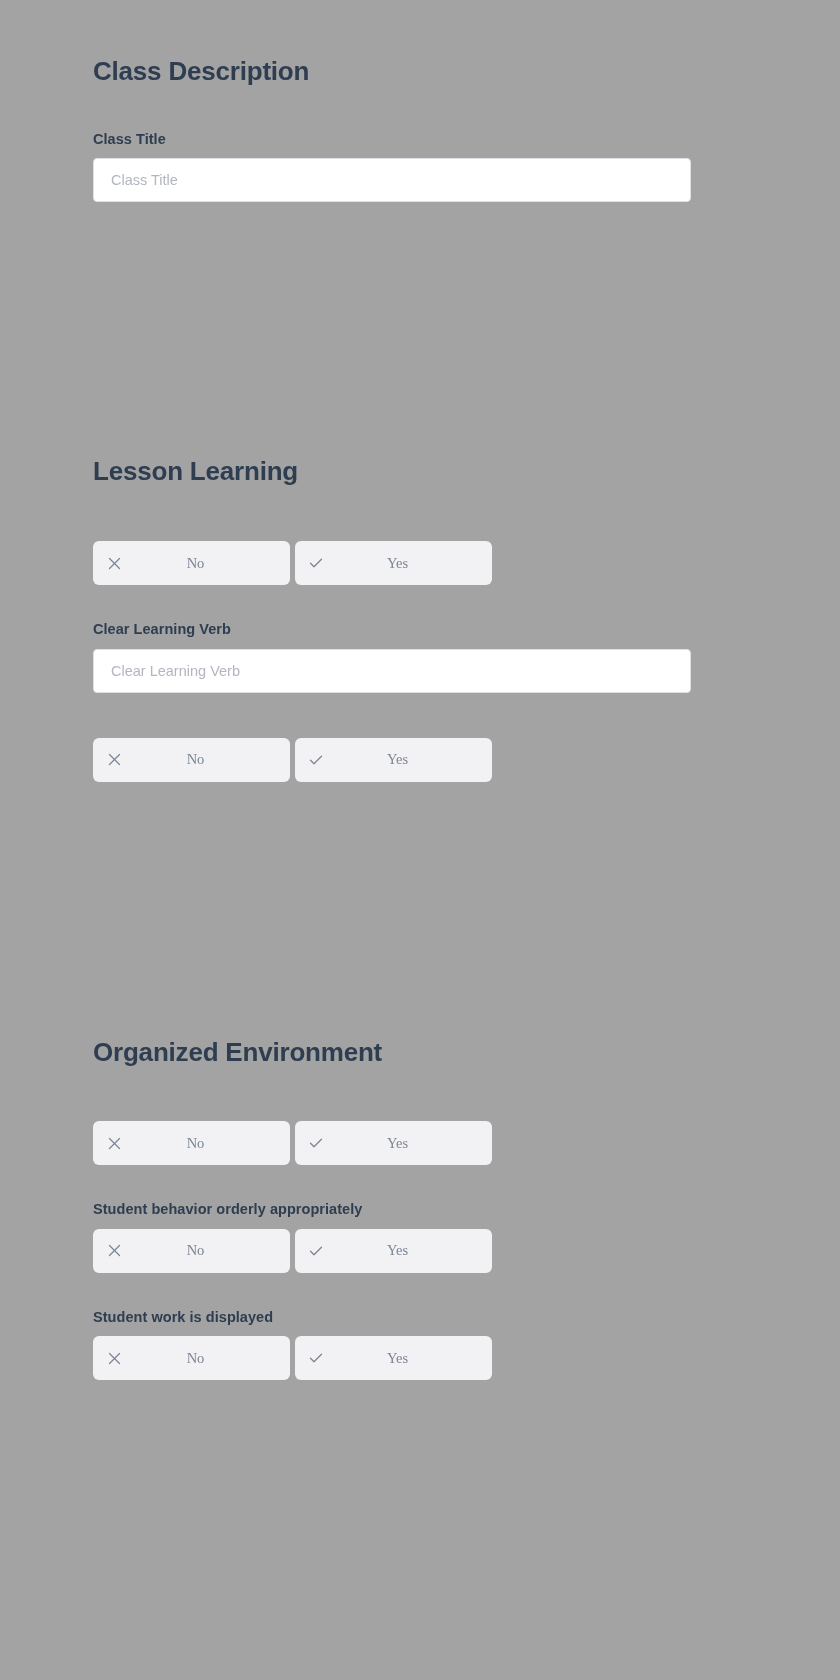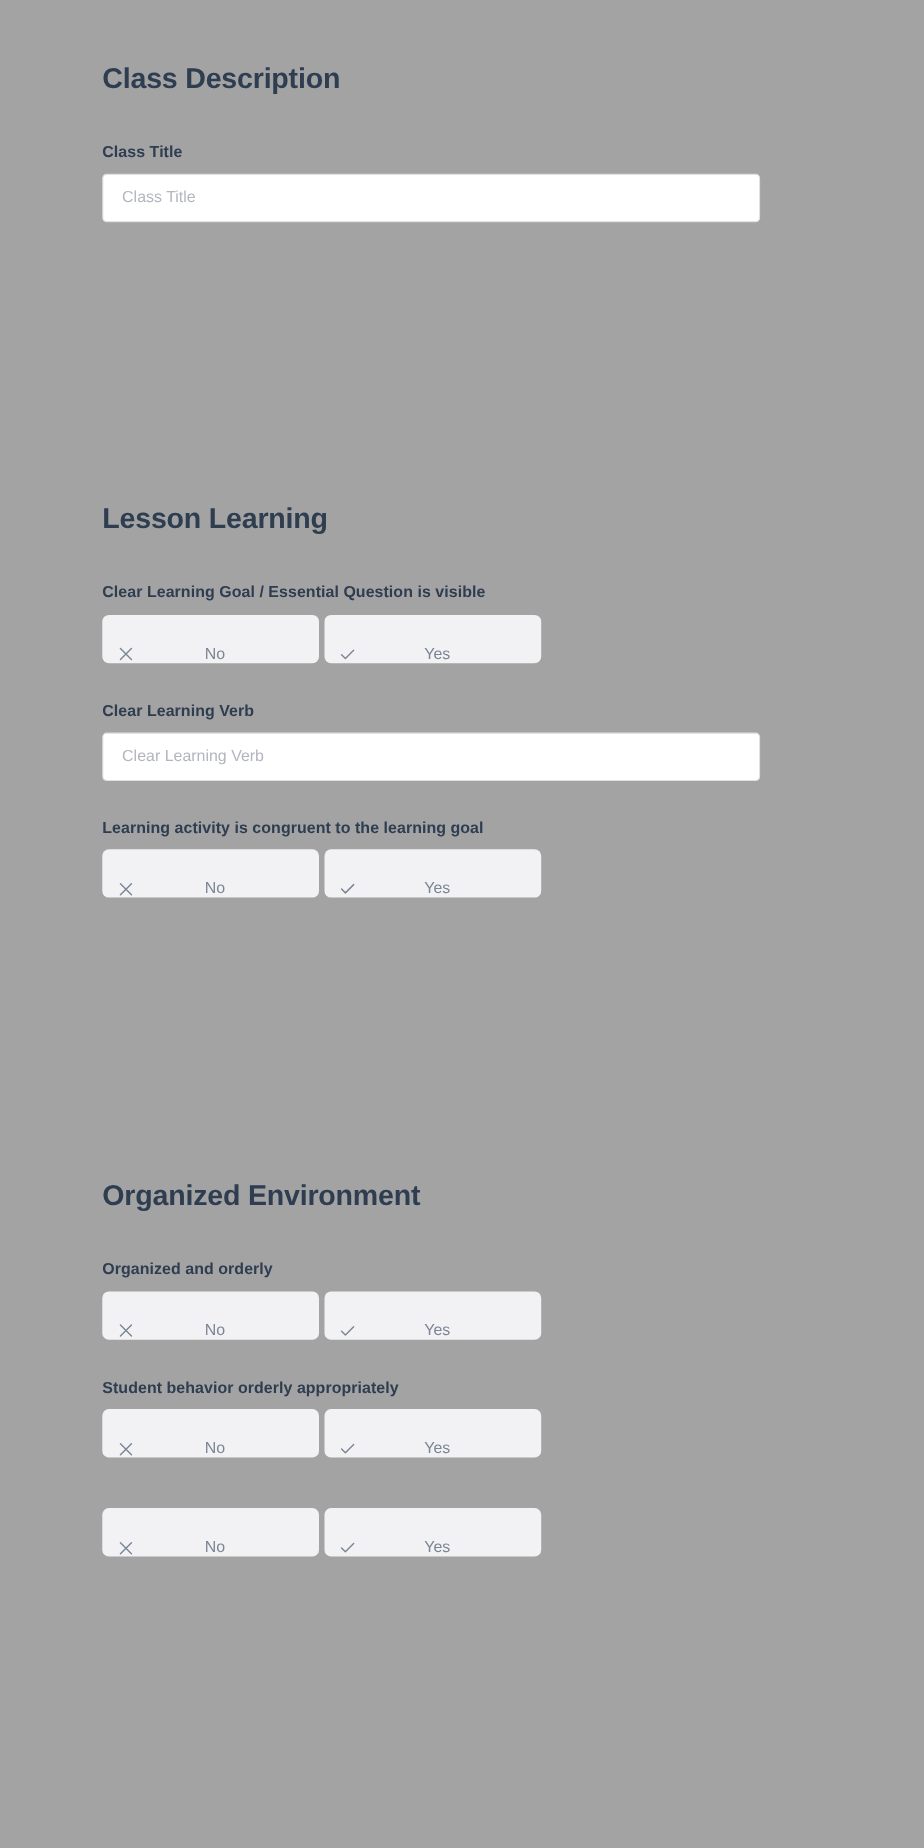--- a/index.html
+++ b/index.html
@@ -63,28 +63,28 @@
 
   
   .toggle-group {
     display: flex;
     gap: 5px;
     width: 399px;
   }
   .toggle-btn {
     position: relative;
     display: flex;
-    align-items: flex-end;
+    align-items: center;
     width: 197px;
     height: 44px;
     background: #f2f2f4;
     border: none;
     border-radius: 6px;
     cursor: pointer;
-    font-family: Liberation Sans, sans-serif;
+    font-family: Liberation Serif, serif;
   }
   .toggle-icon {
     position: absolute;
     left: 13px;
     display: flex;
     align-items: center;
     justify-content: center;
     width: 16px;
     height: 16px;
     color: #7c8595;
@@ -120,21 +120,20 @@
         <input class="text-input" type="text" placeholder="Class Title" style="">
       </div>
     </div>
 
     <div class="section" style="padding-top:255px;">
       <div class="section-title">Lesson Learning</div>
 
       <div class="gap-title-to-field" style="height:44px;"></div>
 
       <div>
-        <div class="field-label">Clear Learning Goal / Essential Question is visible</div>
         <div class="gap-label-to-ctrl"></div>
         <div class="toggle-group">
           <button class="toggle-btn">
             <span class="toggle-icon">
               <svg width="13" height="13" viewBox="0 0 13 13" fill="none" stroke="currentColor" stroke-width="1.3" stroke-linecap="round">
                 <line x1="1.5" y1="1.5" x2="11.5" y2="11.5"></line>
                 <line x1="11.5" y1="1.5" x2="1.5" y2="11.5"></line>
               </svg>
             </span>
             <span class="toggle-label">No</span>
@@ -154,21 +153,20 @@
 
       <div>
         <div class="field-label">Clear Learning Verb</div>
         <div class="gap-label-to-ctrl"></div>
         <input class="text-input" type="text" placeholder="Clear Learning Verb" style="">
       </div>
 
       <div class="gap-between-fields" style="height:35px;"></div>
 
       <div>
-        <div class="field-label">Learning activity is congruent to the learning goal</div>
         <div class="gap-label-to-ctrl"></div>
         <div class="toggle-group">
           <button class="toggle-btn">
             <span class="toggle-icon">
               <svg width="13" height="13" viewBox="0 0 13 13" fill="none" stroke="currentColor" stroke-width="1.3" stroke-linecap="round">
                 <line x1="1.5" y1="1.5" x2="11.5" y2="11.5"></line>
                 <line x1="11.5" y1="1.5" x2="1.5" y2="11.5"></line>
               </svg>
             </span>
             <span class="toggle-label">No</span>
@@ -184,21 +182,20 @@
         </div>
       </div>
     </div>
 
     <div class="section" style="padding-top:256px;">
       <div class="section-title">Organized Environment</div>
 
       <div class="gap-title-to-field" style="height:44px;"></div>
 
       <div>
-        <div class="field-label">Organized and orderly</div>
         <div class="gap-label-to-ctrl"></div>
         <div class="toggle-group">
           <button class="toggle-btn">
             <span class="toggle-icon">
               <svg width="13" height="13" viewBox="0 0 13 13" fill="none" stroke="currentColor" stroke-width="1.3" stroke-linecap="round">
                 <line x1="1.5" y1="1.5" x2="11.5" y2="11.5"></line>
                 <line x1="11.5" y1="1.5" x2="1.5" y2="11.5"></line>
               </svg>
             </span>
             <span class="toggle-label">No</span>
@@ -236,20 +233,21 @@
               </svg>
             </span>
             <span class="toggle-label">Yes</span>
           </button>
         </div>
       </div>
 
       <div class="gap-between-fields" style="height:36px;"></div>
 
       <div>
+        <div class="field-label">Student work is displayed</div>
         <div class="gap-label-to-ctrl"></div>
         <div class="toggle-group">
           <button class="toggle-btn">
             <span class="toggle-icon">
               <svg width="13" height="13" viewBox="0 0 13 13" fill="none" stroke="currentColor" stroke-width="1.3" stroke-linecap="round">
                 <line x1="1.5" y1="1.5" x2="11.5" y2="11.5"></line>
                 <line x1="11.5" y1="1.5" x2="1.5" y2="11.5"></line>
               </svg>
             </span>
             <span class="toggle-label">No</span>

